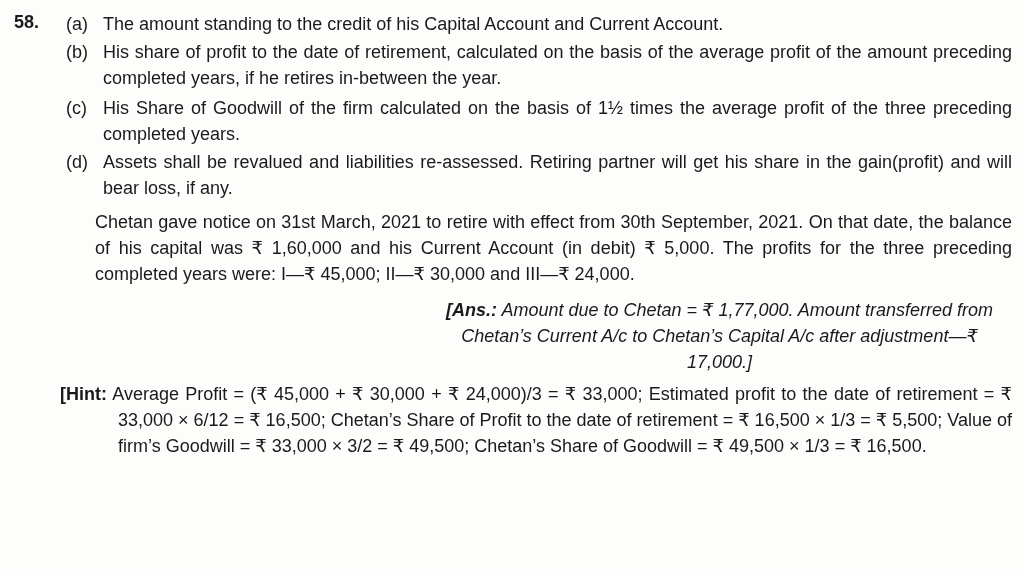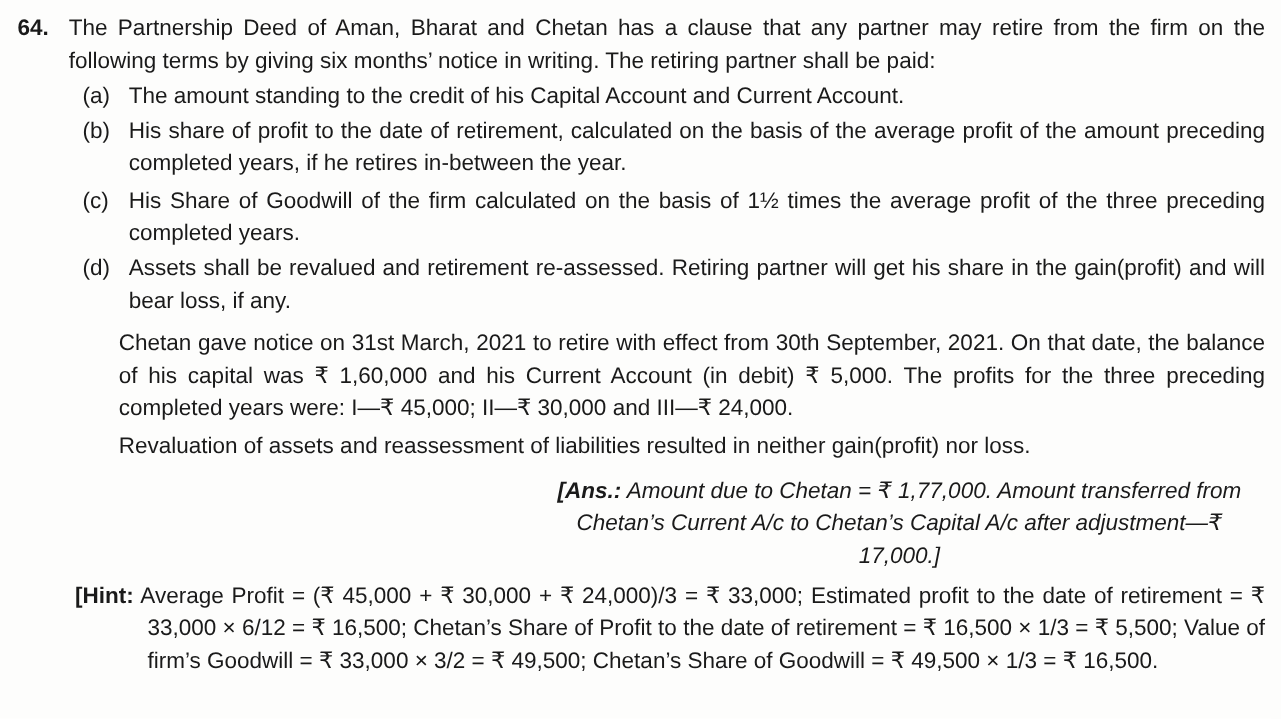--- a/index.html
+++ b/index.html
@@ -77,46 +77,44 @@
   }
   .hint-label {
     font-weight: bold;
   }
 </style>
 </head>
 <body>
 
 <div class="page">
   <div class="qrow">
-    <div class="qnum">64.</div>
+    <div class="qnum">58.</div>
     <div class="qbody">
 
-      <p class="intro">The Partnership Deed of Aman, Bharat and Chetan has a clause that any partner may retire from the firm on the following terms by giving six months’ notice in writing. The retiring partner shall be paid:</p>
 
       <div class="clauses">
         <div class="clause">
           <span class="clabel">(a)</span>
           <span class="ctext">The amount standing to the credit of his Capital Account and Current Account.</span>
         </div>
         <div class="clause">
           <span class="clabel">(b)</span>
           <span class="ctext">His share of profit to the date of retirement, calculated on the basis of the average profit of the amount preceding completed years, if he retires in-between the year.</span>
         </div>
         <div class="clause gap-top">
           <span class="clabel">(c)</span>
           <span class="ctext">His Share of Goodwill of the firm calculated on the basis of 1½ times the average profit of the three preceding completed years.</span>
         </div>
         <div class="clause">
           <span class="clabel">(d)</span>
-          <span class="ctext">Assets shall be revalued and retirement re-assessed. Retiring partner will get his share in the gain(profit) and will bear loss, if any.</span>
+          <span class="ctext">Assets shall be revalued and liabilities re-assessed. Retiring partner will get his share in the gain(profit) and will bear loss, if any.</span>
         </div>
       </div>
 
       <p class="para first">Chetan gave notice on 31st March, 2021 to retire with effect from 30th September, 2021. On that date, the balance of his capital was ₹ 1,60,000 and his Current Account (in debit) ₹ 5,000. The profits for the three preceding completed years were: I—₹ 45,000; II—₹ 30,000 and III—₹ 24,000.</p>
-      <p class="para">Revaluation of assets and reassessment of liabilities resulted in neither gain(profit) nor loss.</p>
 
       <div class="answer">
         <span class="ans-label">[Ans.:</span>
         <span class="ans-text">Amount due to Chetan = ₹ 1,77,000. Amount transferred from Chetan’s Current A/c to Chetan’s Capital A/c after adjustment—₹ 17,000.]</span>
       </div>
 
       <div class="hint">
         <span class="hint-label">[Hint:</span>
         <span class="hint-text">Average Profit = (₹ 45,000 + ₹ 30,000 + ₹ 24,000)/3 = ₹ 33,000; Estimated profit to the date of retirement = ₹ 33,000 × 6/12 = ₹ 16,500; Chetan’s Share of Profit to the date of retirement = ₹ 16,500 × 1/3 = ₹ 5,500; Value of firm’s Goodwill = ₹ 33,000 × 3/2 = ₹ 49,500; Chetan’s Share of Goodwill = ₹ 49,500 × 1/3 = ₹ 16,500.</span>
       </div>

